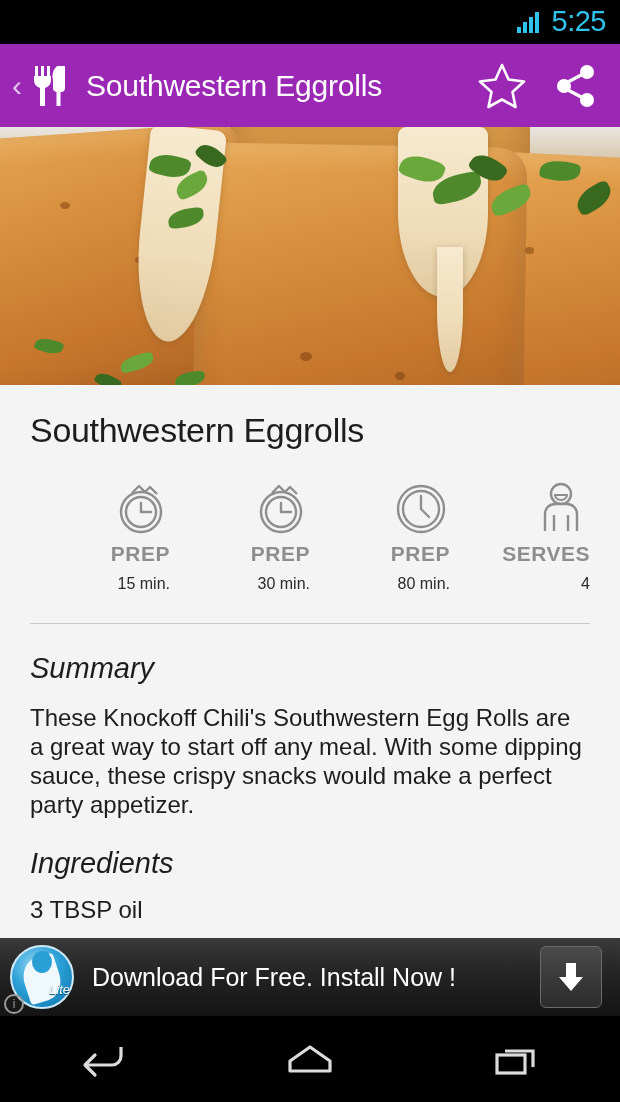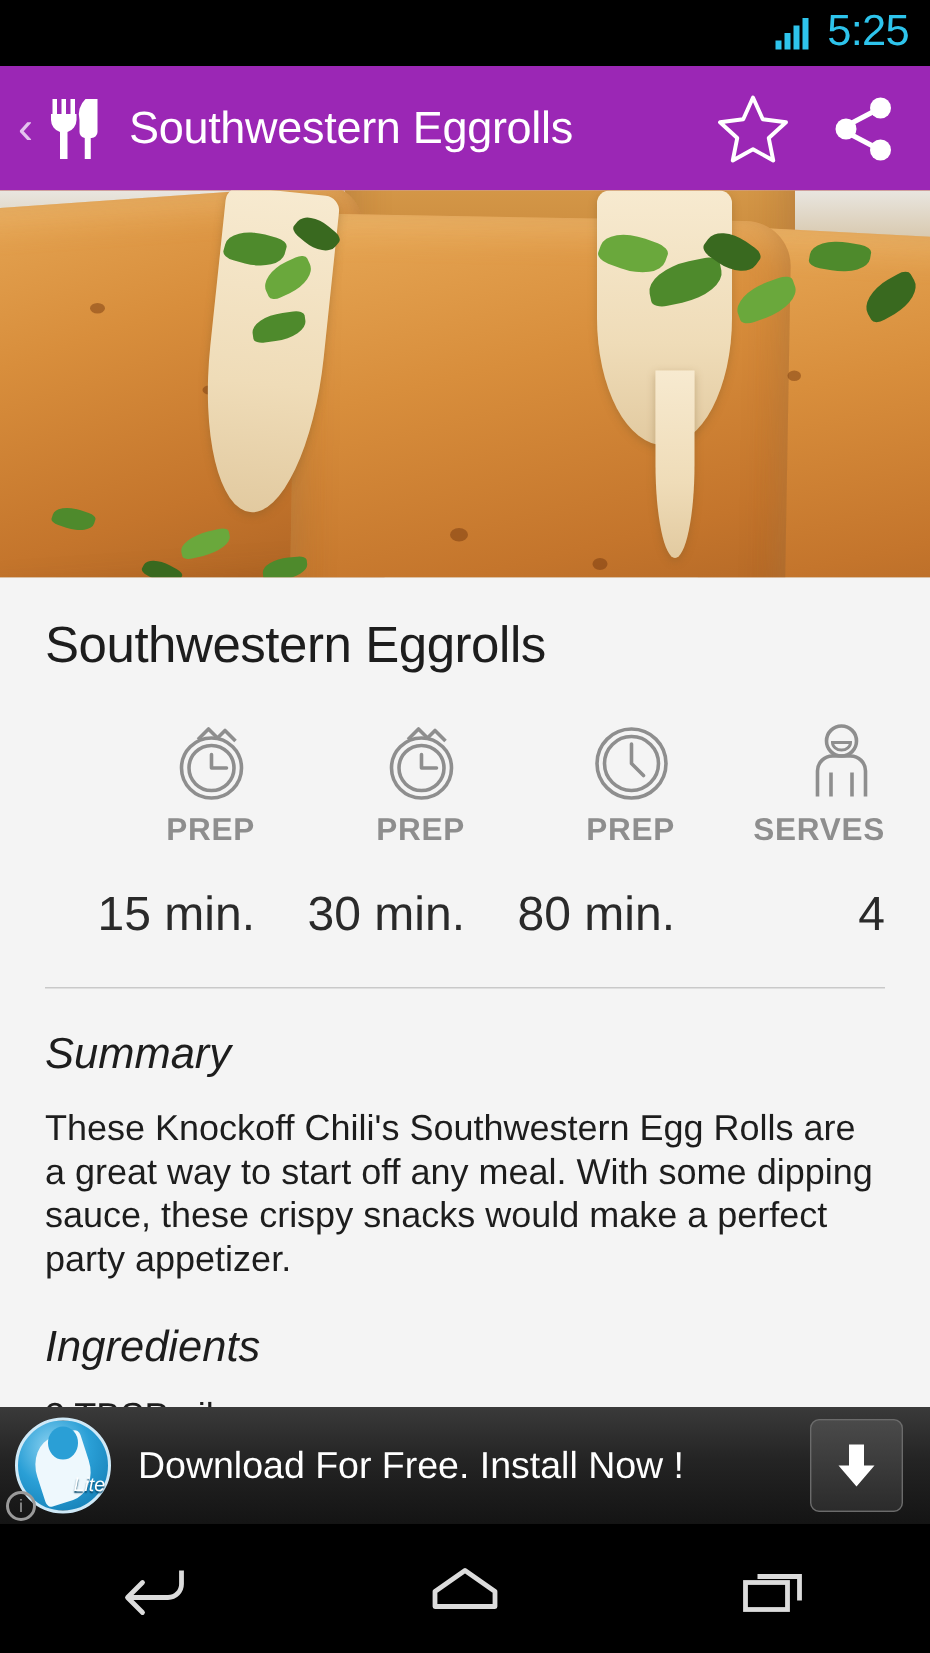--- a/index.html
+++ b/index.html
@@ -103,21 +103,21 @@
   }
   .recipe-title { font-size: 34px; color: #1d1d1d; font-weight: normal; letter-spacing: -0.3px; }
 
   .meta-row { display: flex; margin-top: 28px; }
   .meta-cell { flex: 1; display: flex; flex-direction: column; align-items: flex-end; }
   .meta-icon { height: 60px; display: flex; align-items: center; justify-content: center; }
   .meta-label {
     font-size: 21px; color: #8e8e8e; font-weight: bold;
     letter-spacing: 0.5px; margin-top: 4px;
   }
-  .meta-value { font-size: 32px; color: #2a2a2a; margin-top: 25px; }
+  .meta-value { font-size: 16px; color: #2a2a2a; margin-top: 9px; }
 
   .divider { height: 1px; background: #c9c9c9; margin: 30px 0 0 0; }
 
   .section-head {
     font-size: 29px; font-style: italic; color: #1d1d1d;
     margin-top: 28px; font-weight: normal;
   }
   .body-text {
     font-size: 24px; color: #1d1d1d; line-height: 1.21; margin-top: 18px;
   }

